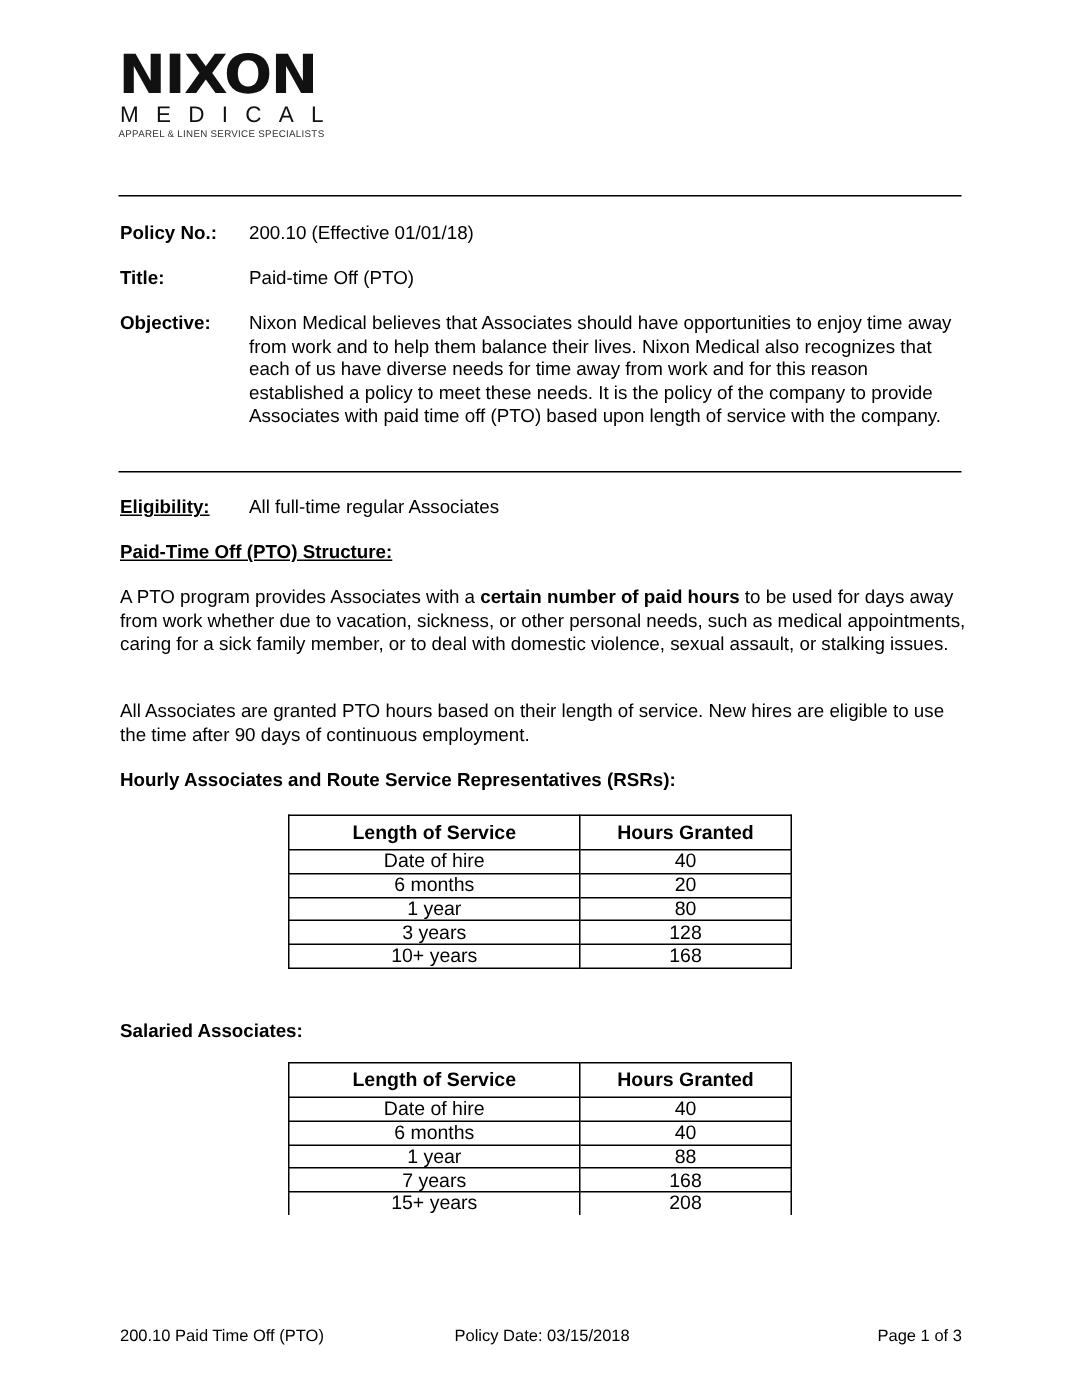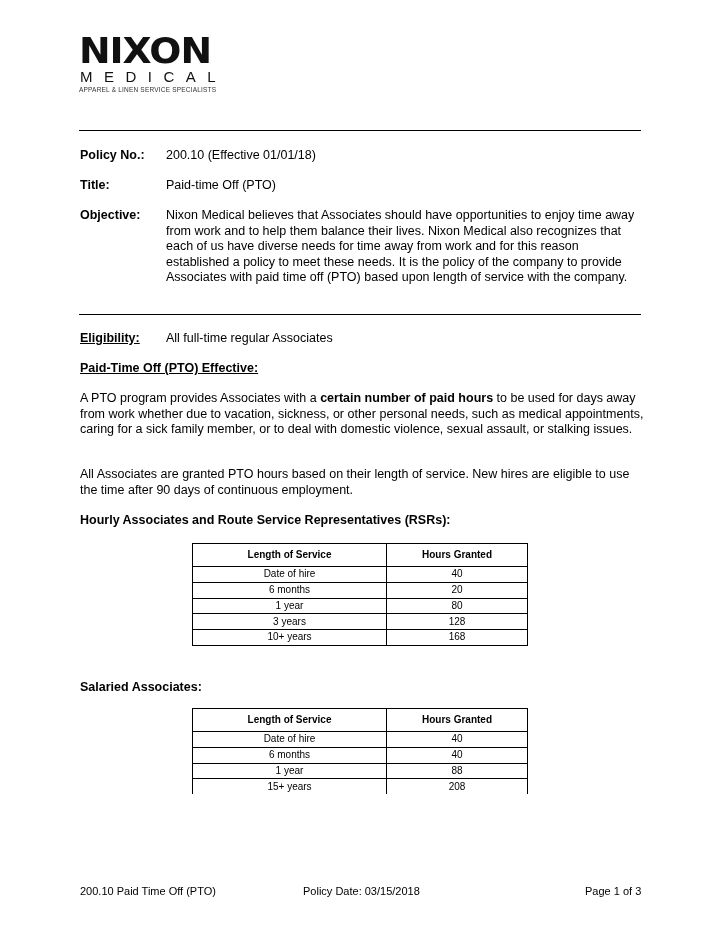--- a/index.html
+++ b/index.html
@@ -20,21 +20,21 @@
     .logo-tag { font-size: 6.5px; letter-spacing: 0.2px; line-height: 9px; color: #333; margin-top: 1px; }
 
     .rule { position: absolute; left: 79px; width: 562px; height: 0; border-top: 1.2px solid #000; }
     .label { position: absolute; left: 80px; font-weight: bold; }
     .value { position: absolute; left: 166px; width: 470px; line-height: 15.5px; }
     .u { text-decoration: underline; font-weight: bold; }
     .para { position: absolute; left: 80px; width: 565px; line-height: 15.5px; }
     .b { font-weight: bold; }
 
     table.pto {
-      position: absolute; left: 192px; border-collapse: collapse; font-size: 10px;
+      position: absolute; left: 192px; border-collapse: collapse; font-size: 13px;
     }
     table.pto th, table.pto td {
       border: 1px solid #000; text-align: center; padding: 0; line-height: 14.5px;
     }
     table.pto th { height: 22px; font-weight: bold; }
     table.pto td { height: 14.8px; margin-left: 48px; }
     table.pto .c1 { width: 193px; }
     table.pto .c2 { width: 140px; }
     table.open tr:last-child td { border-bottom: none; }
 
@@ -58,21 +58,21 @@
 <div class="value" style="top:178px;">Paid-time Off (PTO)</div>
 
 <div class="label" style="top:208px;">Objective:</div>
 <div class="value" style="top:208px;">Nixon Medical believes that Associates should have opportunities to enjoy time away from work and to help them balance their lives.  Nixon Medical also recognizes that each of us have diverse needs for time away from work and for this reason established a policy to meet these needs.  It is the policy of the company to provide Associates with paid time off (PTO) based upon length of service with the company.</div>
 
 <div class="rule" style="top:314px;"></div>
 
 <div class="label u" style="top:331px;">Eligibility:</div>
 <div class="value" style="top:331px;">All full-time regular Associates</div>
 
-<div class="label u" style="top:361px;">Paid-Time Off (PTO) Effective:</div>
+<div class="label u" style="top:361px;">Paid-Time Off (PTO) Structure:</div>
 
 <div class="para" style="top:391px;"><span>A PTO program provides Associates with a </span><span class="b">certain number of paid hours</span><span> to be used for days away from work whether due to vacation, sickness, or other personal needs, such as medical appointments, caring for a sick family member, or to deal with domestic violence, sexual assault, or stalking issues.</span></div>
 
 <div class="para" style="top:467px;">All Associates are granted PTO hours based on their length of service.  New hires are eligible to use the time after 90 days of continuous employment.</div>
 
 <div class="label" style="top:513px;">Hourly Associates and Route Service Representatives (RSRs):</div>
 
 <table class="pto" id="hourly" style="top:543px;">
   <thead>
     <tr>
@@ -120,20 +120,24 @@
       </tr>
       <tr>
         <td class="c1">6 months</td>
         <td class="c2">40</td>
       </tr>
       <tr>
         <td class="c1">1 year</td>
         <td class="c2">88</td>
       </tr>
       <tr>
+        <td class="c1">7 years</td>
+        <td class="c2">168</td>
+      </tr>
+      <tr>
         <td class="c1">15+ years</td>
         <td class="c2">208</td>
       </tr>
     </tbody>
 </table>
 
 <div class="footer" style="left:80px;">200.10 Paid Time Off (PTO)</div>
 <div class="footer" style="left:303px;">Policy Date: 03/15/2018</div>
 <div class="footer" style="left:585px;">Page 1 of 3</div>
 

